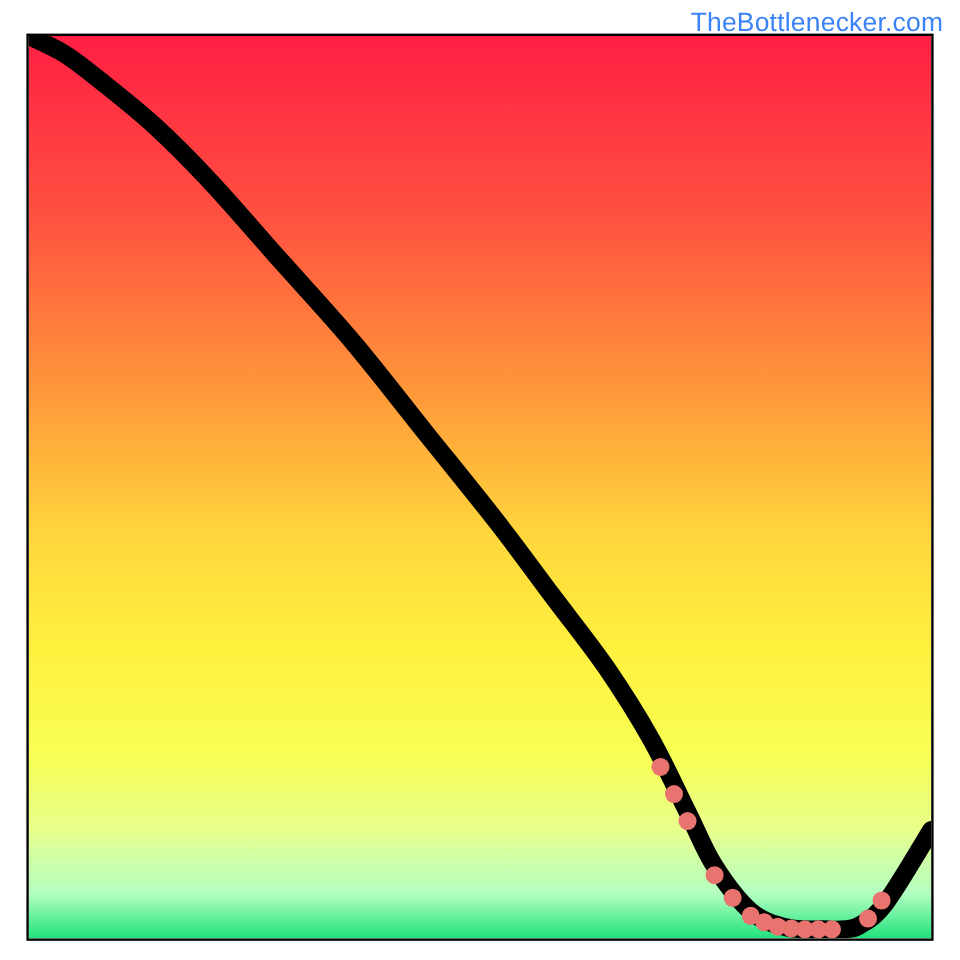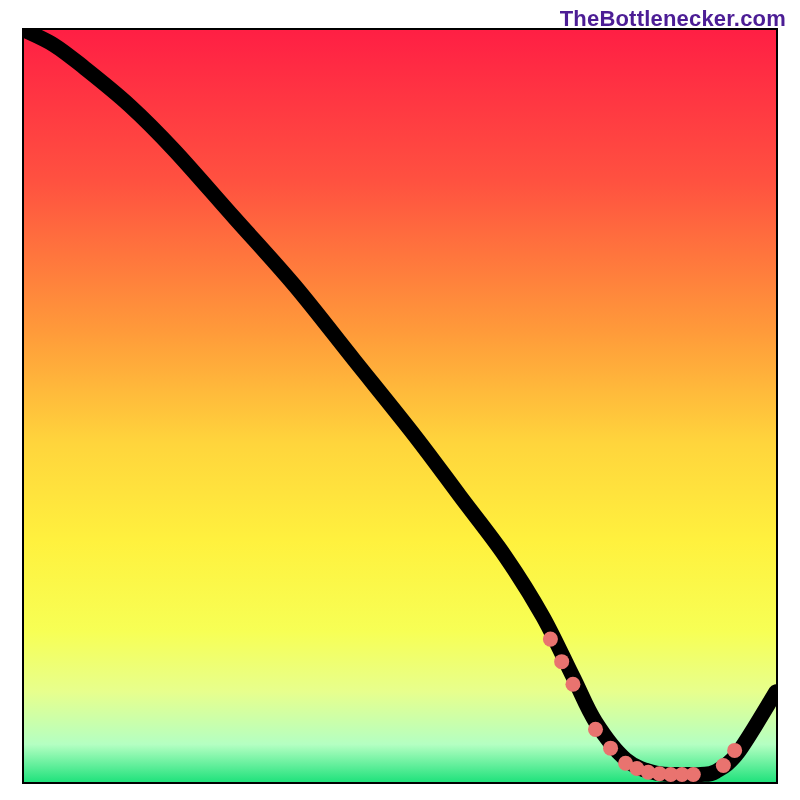--- a/index.html
+++ b/index.html
@@ -14,23 +14,23 @@
   .frame {
     position: relative;
     width: 800px;
     height: 800px;
   }
   .watermark {
     position: absolute;
     top: 6px;
     right: 14px;
     font-size: 22px;
-    color: #4c1d95;
+    color: #3b82f6;
     letter-spacing: 0.2px;
-    font-weight: 700;
+    font-weight: 400;
   }
   .plot-outer {
     position: absolute;
     left: 22px;
     top: 28px;
     width: 756px;
     height: 756px;
     border: 2px solid #000;
     box-sizing: border-box;
     overflow: hidden;

